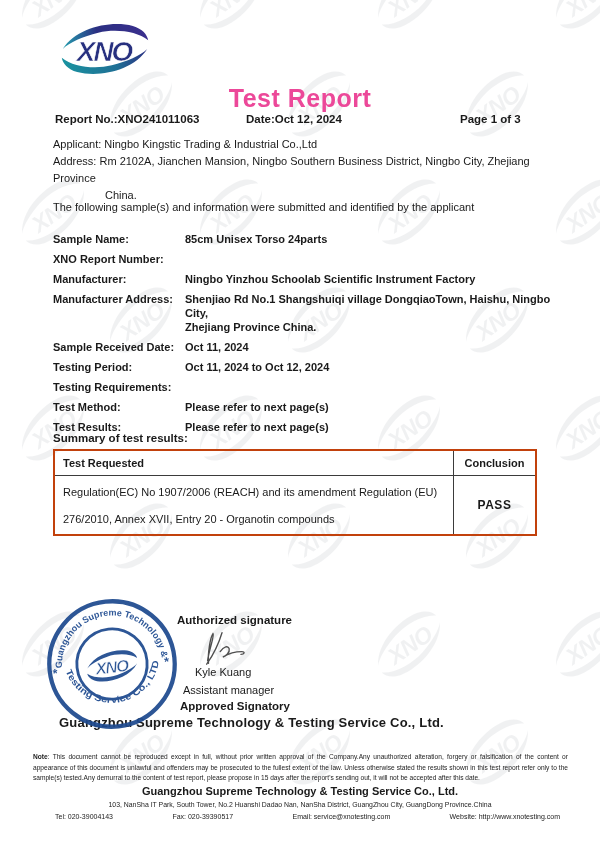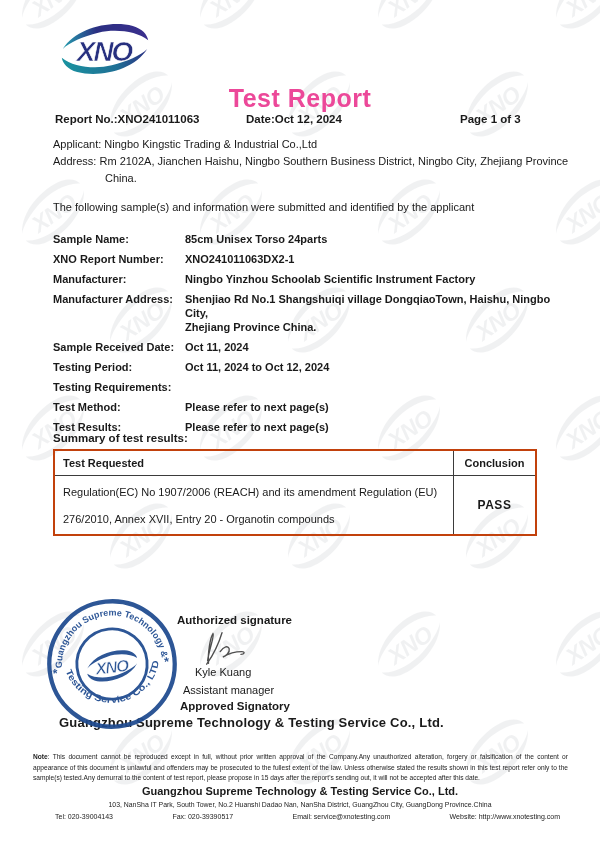--- a/index.html
+++ b/index.html
@@ -305,34 +305,33 @@
     <h1 class="abs title">Test Report</h1>
 
     <div class="abs meta-row">
       <span class="report-no">Report No.:XNO241011063</span>
       <span class="date">Date:Oct 12, 2024</span>
       <span class="page-no">Page 1 of 3</span>
     </div>
 
     <div class="abs applicant-block">
       <p>Applicant: Ningbo Kingstic Trading &amp; Industrial Co.,Ltd</p>
-      <p>Address: Rm 2102A, Jianchen Haishu, Ningbo Southern Business District, Ningbo City, Zhejiang Province</p>
+      <p>Address: Rm 2102A, Jianchen Mansion, Ningbo Southern Business District, Ningbo City, Zhejiang Province</p>
       <p class="indent">China.</p>
     </div>
 
     <p class="abs intro">The following sample(s) and information were submitted and identified by the applicant</p>
 
     <div class="abs samples">
       <div class="srow">
         <span class="slabel">Sample Name:</span>
         <span class="sval">85cm Unisex Torso 24parts</span>
       </div>
       <div class="srow">
         <span class="slabel">XNO Report Number:</span>
-        <span class="sval">XNO241011063DX2-1</span>
       </div>
       <div class="srow">
         <span class="slabel">Manufacturer:</span>
         <span class="sval">Ningbo Yinzhou Schoolab Scientific Instrument Factory</span>
       </div>
       <div class="srow">
         <span class="slabel">Manufacturer Address:</span>
         <span class="sval">Shenjiao Rd No.1 Shangshuiqi village DongqiaoTown, Haishu, Ningbo City,
 Zhejiang Province China.</span>
       </div>

